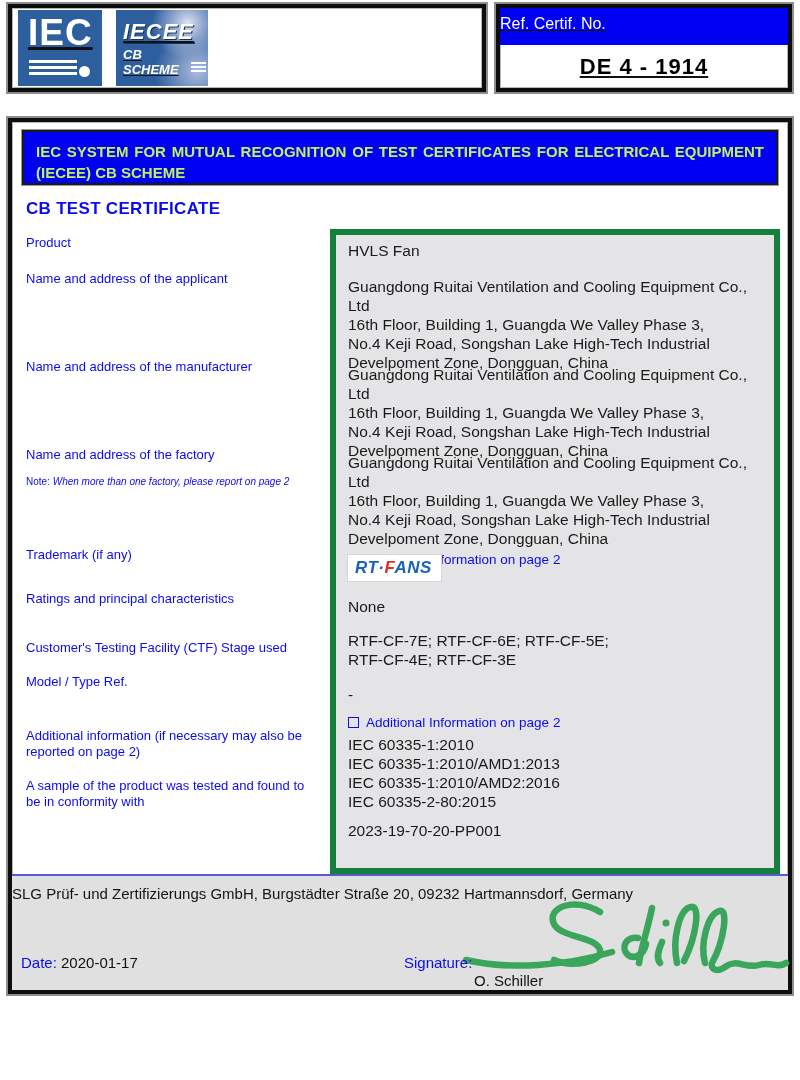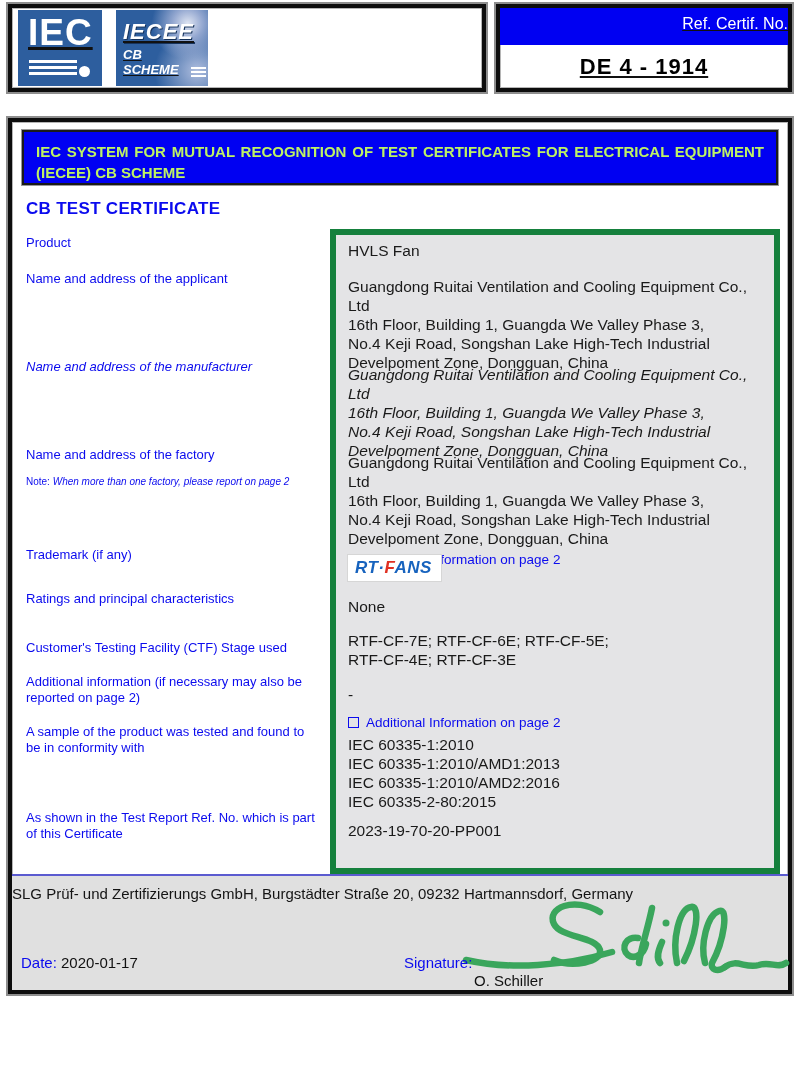--- a/index.html
+++ b/index.html
@@ -29,28 +29,28 @@
   .iecee-logo {
     width: 92px; height: 76px; flex: none; color: #fff; overflow: hidden;
     background:
       radial-gradient(circle at 78% 18%, #dfe5f2 0%, #93a7d0 16%, rgba(45,94,158,0) 38%),
       radial-gradient(circle at 88% 80%, #aebdde 0%, rgba(45,94,158,0) 42%),
       #2d5e9e;
     font-style: italic; font-weight: bold; padding: 9px 0 0 7px;
   }
   .iecee-title { font-size: 22px; letter-spacing: 1px; text-shadow: 1px 1px 0 #16335c; }
   .iecee-cb { font-size: 13px; margin-top: 2px; }
-  .iecee-scheme-row { display: flex; align-items: flex-end; gap: 12px; }
+  .iecee-scheme-row { display: flex; align-items: flex-start; gap: 12px; }
   .iecee-scheme { font-size: 13px; }
   .iecee-lines { display: flex; flex-direction: column; gap: 2px; }
   .iecee-lines span { width: 15px; height: 2px; background: #fff; display: block; }
 
   .header-right { width: 296px; flex: none; display: flex; flex-direction: column; }
   .ref-title {
-    background: #0000f2; color: #fff; text-align: right;
+    background: #0000f2; color: #fff; text-align: left;
     font-size: 16px; padding: 7px 0 0 0; height: 37px; flex: none;
   }
   .ref-number {
     flex: 1; display: flex; align-items: center; justify-content: center;
     font-size: 22px; font-weight: bold; letter-spacing: 1px; color: #000;
   }
 
   
   .main-box { margin-top: 26px; padding-bottom: 0; }
   .banner {
@@ -62,21 +62,21 @@
   .title { font-size: 17px; font-weight: bold; color: #0b0bee; margin: 14px 0 10px 14px; letter-spacing: 0.3px; }
 
   .table { display: flex; padding-left: 14px; padding-right: 8px; }
   .labels-col { width: 304px; flex: none; color: #0b0bee; font-size: 13px; line-height: 16px; }
   .values-col {
     flex: 1; border: 6px solid #15803d; background: #e4e4e6;
     font-size: 15.5px; line-height: 19px; color: #1a1a1a;
   }
   .lbl { padding: 6px 14px 0 0; }
   .vrow { padding: 6px 10px 0 12px; }
-  .r1 { height: 36px; } .r2 { height: 88px; } .r3 { height: 88px; font-style: italic; } .r4 { height: 100px; }
+  .r1 { height: 36px; } .r2 { height: 88px; } .r3 { height: 88px; } .r4 { height: 100px; }
   .r5 { height: 49px; } .r6 { height: 44px; } .r7 { height: 34px; } .r8 { height: 54px; }
   .r9 { height: 50px; } .r10 { height: 86px; } .r11 { height: 53px; }
   .note { font-size: 10px; margin-top: 13px; line-height: 12px; }
   .note i { font-style: italic; }
   .addinfo { color: #0b0bee; font-size: 13.5px; margin-top: 9px; display: flex; align-items: center; }
   .cbox { display: inline-block; width: 11px; height: 11px; border: 1.5px solid #0b0bee; margin-right: 7px; flex: none; background: transparent; }
   .tm-logo {
     display: inline-block; background: #fff; padding: 3px 9px 4px 7px; margin-top: 2px;
     font-style: italic; font-weight: bold; font-size: 17px; color: #1763be; letter-spacing: 0.5px;
     box-shadow: 0 0 0 1px #d6d6d6;
@@ -146,23 +146,23 @@
         <div class="lbl r1">Product</div>
         <div class="lbl r2">Name and address of the applicant</div>
         <div class="lbl r3">Name and address of the manufacturer</div>
         <div class="lbl r4">
           <div>Name and address of the factory</div>
           <div class="note"><span>Note: </span><i>When more than one factory, please report on page 2</i></div>
         </div>
         <div class="lbl r6">Trademark (if any)</div>
         <div class="lbl r5">Ratings and principal characteristics</div>
         <div class="lbl r7">Customer's Testing Facility (CTF) Stage used</div>
+        <div class="lbl r8">Model / Type Ref.</div>
         <div class="lbl r9">Additional information (if necessary may also be reported on page 2)</div>
         <div class="lbl r10">A sample of the product was tested and found to be in conformity with</div>
-        <div class="lbl r11">As shown in the Test Report Ref. No. which is part of this Certificate</div>
       </div>
 
       <div class="values-col">
         <div class="vrow r1">HVLS Fan</div>
         <div class="vrow r2">
           <div>Guangdong Ruitai Ventilation and Cooling Equipment Co., Ltd</div>
           <div>16th Floor, Building 1, Guangda We Valley Phase 3,</div>
           <div>No.4 Keji Road, Songshan Lake High-Tech Industrial</div>
           <div>Develpoment Zone, Dongguan, China</div>
         </div>

